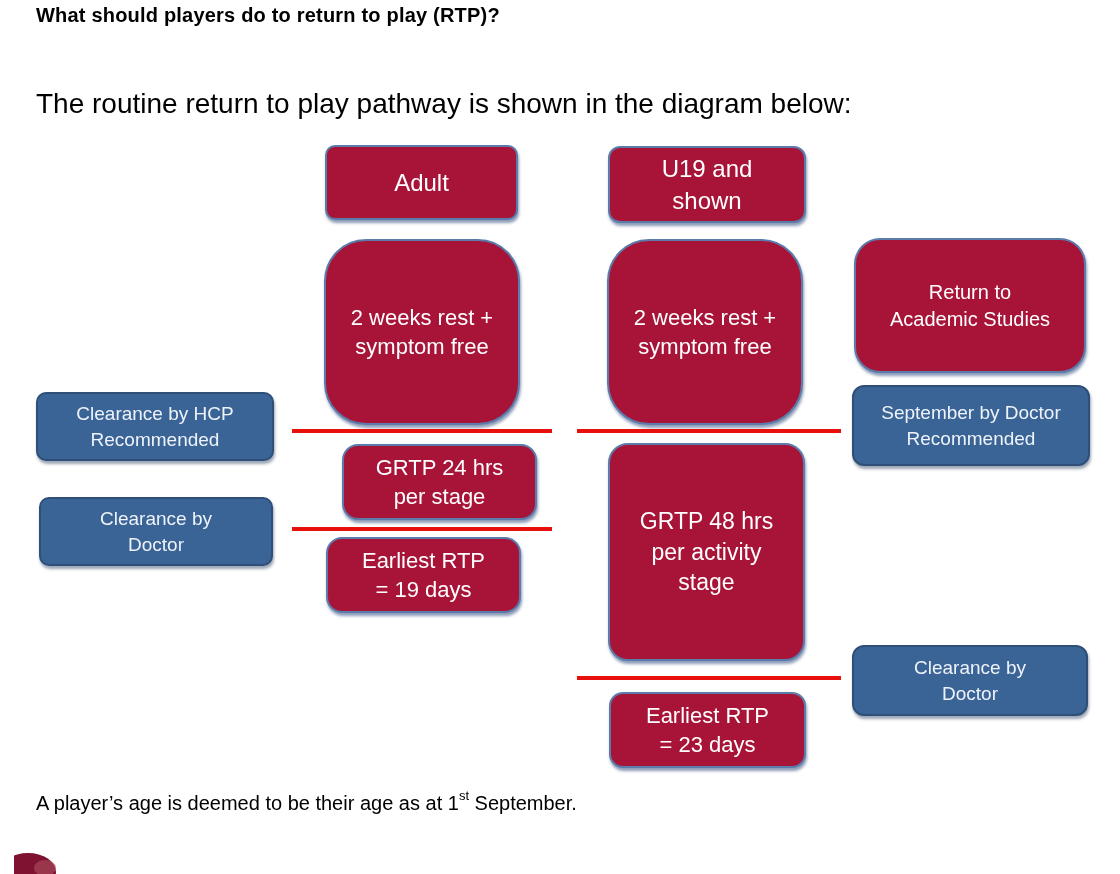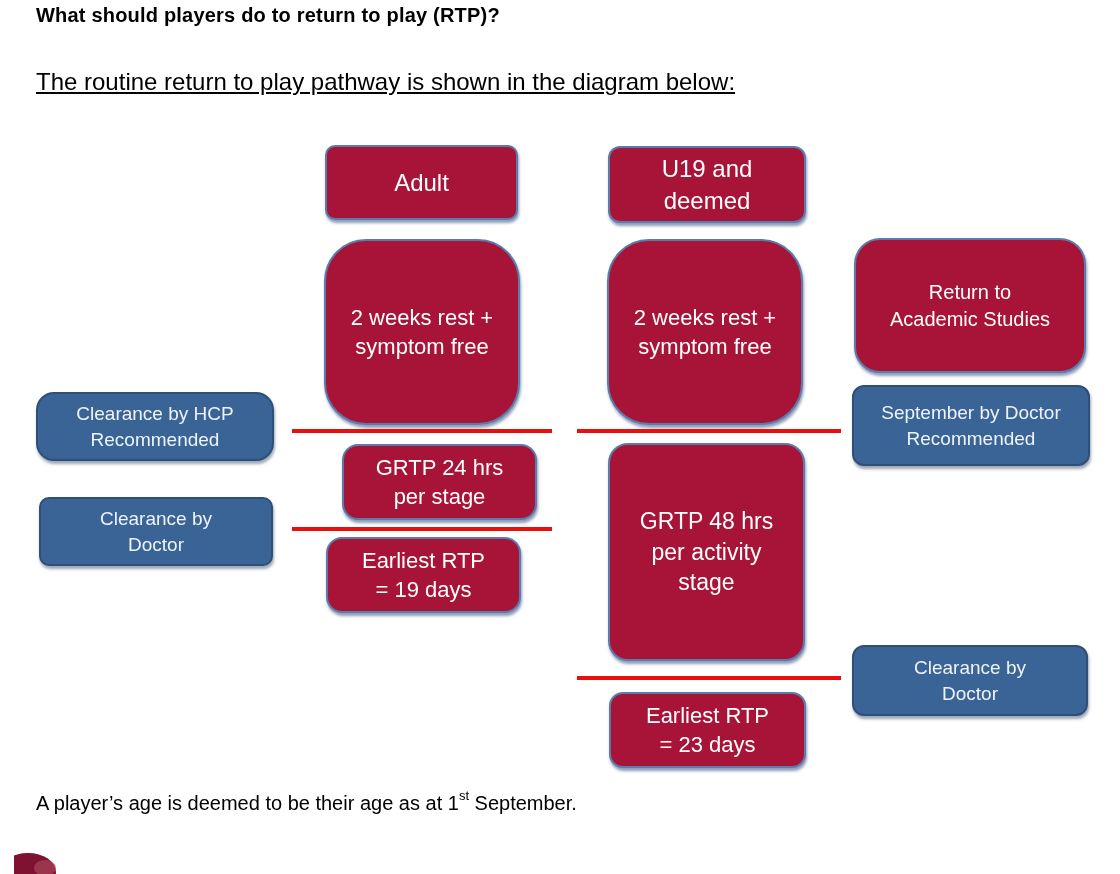--- a/index.html
+++ b/index.html
@@ -15,23 +15,22 @@
   }
   .heading {
     position: absolute;
     left: 22px; top: 4px;
     font-size: 20px;
     font-weight: bold;
     letter-spacing: 0.2px;
   }
   .intro {
     position: absolute;
-    left: 22px; top: 68px;
-    font-size: 24px;
-    text-decoration: underline;
+    left: 22px; top: 88px;
+    font-size: 28px;
   }
   .footnote {
     position: absolute;
     left: 22px; top: 792px;
     font-size: 20px;
   }
   .footnote sup {
     font-size: 13px;
     line-height: 0;
     position: relative;
@@ -66,21 +65,21 @@
 
   
   .b-adult     { left:311px; top:145px; width:193px; height:75px;  border-radius:10px; font-size:24px; }
   .b-u19       { left:594px; top:146px; width:198px; height:77px;  border-radius:12px; font-size:24px; }
   .b-adult-rest{ left:310px; top:239px; width:196px; height:186px; border-radius:42px; font-size:22px; }
   .b-u19-rest  { left:593px; top:239px; width:196px; height:186px; border-radius:42px; font-size:22px; }
   .b-grtp24    { left:328px; top:444px; width:195px; height:76px;  border-radius:16px; font-size:22px; }
   .b-rtp19     { left:312px; top:537px; width:195px; height:76px;  border-radius:16px; font-size:22px; }
   .b-grtp48    { left:594px; top:443px; width:197px; height:218px; border-radius:20px; font-size:23px; }
   .b-rtp23     { left:595px; top:692px; width:197px; height:76px;  border-radius:14px; font-size:22px; }
-  .b-hcp       { left:22px;  top:392px; width:238px; height:69px;  border-radius:18px; font-size:19px; }
+  .b-hcp       { left:22px;  top:392px; width:238px; height:69px;  border-radius:10px; font-size:19px; }
   .b-doc-left  { left:25px;  top:497px; width:234px; height:69px;  border-radius:10px; font-size:19px; }
   .b-academic  { left:840px; top:238px; width:232px; height:135px; border-radius:26px; font-size:20px; }
   .b-doc-rec   { left:838px; top:385px; width:238px; height:81px;  border-radius:12px; font-size:19px; }
   .b-doc-right { left:838px; top:645px; width:236px; height:71px;  border-radius:12px; font-size:19px; }
 
   .line { position: absolute; height: 4px; background: var(--line-red, #E8100C); }
   .l1 { left:278px; top:429px; width:260px; }
   .l2 { left:563px; top:429px; width:264px; }
   .l3 { left:278px; top:527px; width:260px; }
   .l4 { left:563px; top:676px; width:264px; }
@@ -109,21 +108,21 @@
   <div class="heading">What should players do to return to play (RTP)?</div>
   <div class="intro">The routine return to play pathway is shown in the diagram below:</div>
 
   <div class="diagram">
 
     <div class="box red b-adult">
       <span class="ln">Adult</span>
     </div>
     <div class="box red b-u19">
       <span class="ln">U19 and</span>
-      <span class="ln">deemed</span>
+      <span class="ln">shown</span>
     </div>
 
     <div class="box red b-adult-rest">
       <span class="ln">2 weeks rest +</span>
       <span class="ln">symptom free</span>
     </div>
     <div class="box red b-u19-rest">
       <span class="ln">2 weeks rest +</span>
       <span class="ln">symptom free</span>
     </div>

